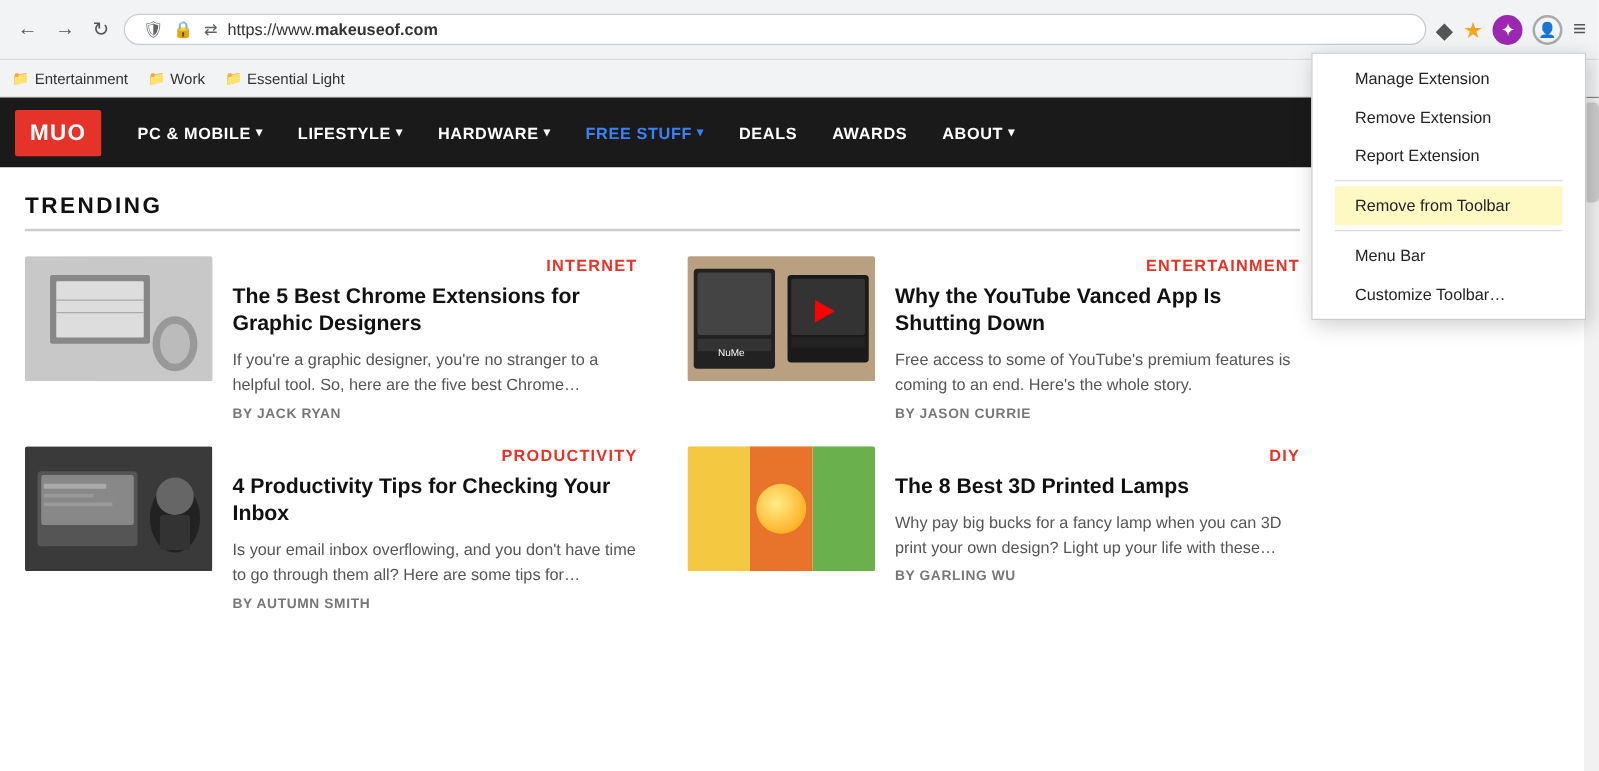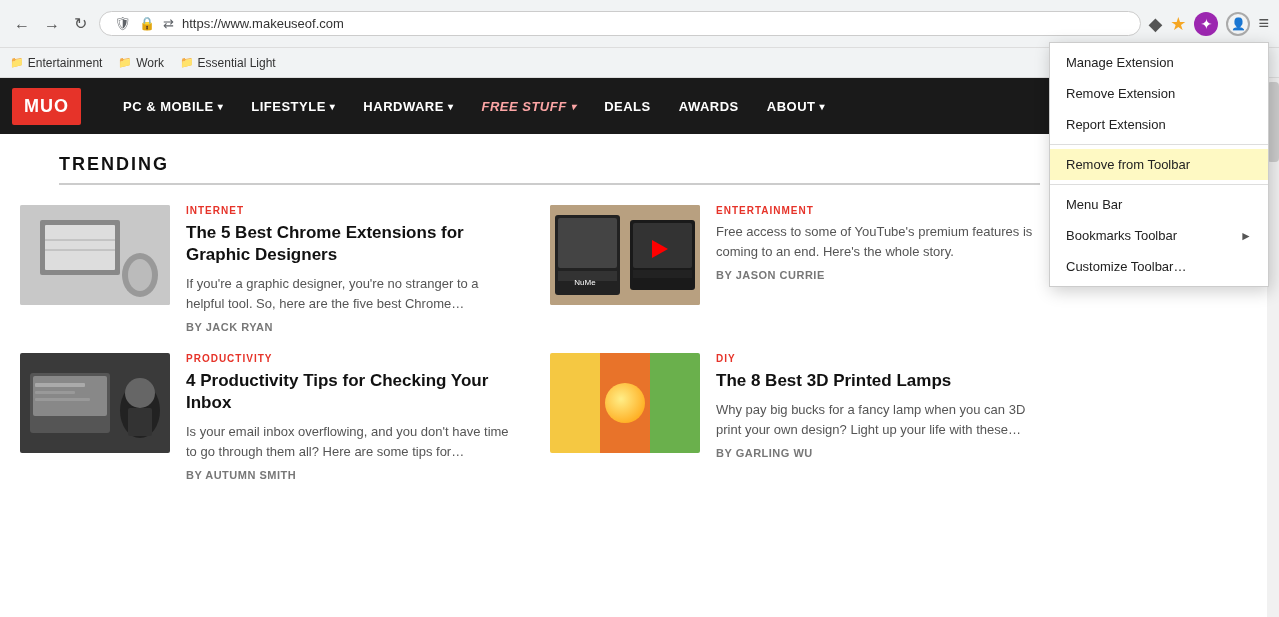--- a/index.html
+++ b/index.html
@@ -25,21 +25,21 @@
       background: #fff;
       border: 1px solid #ccc;
       border-radius: 20px;
       padding: 4px 14px;
       font-size: 13px;
       display: flex;
       align-items: center;
       gap: 8px;
     }
     .address-text { color: #333; font-size: 13px; }
-    .address-text span { font-weight: normal; }
+    .address-text span { font-weight: bold; }
     .browser-icons { display: flex; gap: 8px; align-items: center; }
     .browser-icon { font-size: 18px; cursor: pointer; }
 
     
     .bookmarks-bar {
       background: #f1f3f4;
       padding: 3px 10px;
       display: flex;
       align-items: center;
       gap: 16px;
@@ -60,84 +60,84 @@
       padding: 0 12px;
       height: 56px;
       gap: 0;
     }
     .site-logo {
       background: #e63329;
       color: #fff;
       font-weight: bold;
       font-size: 18px;
       padding: 8px 12px;
-      margin-right: 28px;
+      margin-right: 15px;
       border-radius: 2px;
       letter-spacing: 1px;
     }
     .nav-menu { display: flex; align-items: center; gap: 0; flex: 1; }
     .nav-item {
       color: #fff;
       font-size: 13px;
       font-weight: bold;
       padding: 16px 14px;
       height: 56px;
       display: flex;
       align-items: center;
       gap: 4px;
       cursor: pointer;
       text-transform: uppercase;
       letter-spacing: 0.5px;
     }
-    .nav-item.free-stuff { color: #fca5a5; font-style: italic; }
+    .nav-item.free-stuff { color: #3b82f6; }
     .nav-item .caret { font-size: 10px; }
     .nav-share { color: #fff; font-size: 18px; cursor: pointer; margin-left: auto; }
 
     
     .main-content {
       background: #fff;
       padding: 20px 20px;
       max-width: 1060px;
     }
     .trending-label {
       font-size: 18px;
       font-weight: bold;
       color: #111;
       letter-spacing: 2px;
       text-transform: uppercase;
       border-bottom: 2px solid #ccc;
       padding-bottom: 8px;
       margin-bottom: 20px;
-      margin-left: 39px;
     }
     .articles-grid {
       display: grid;
       grid-template-columns: 1fr 1fr;
       gap: 20px 40px;
     }
     .article-card {
       display: flex;
       gap: 16px;
       align-items: flex-start;
     }
     .article-thumb {
       width: 150px;
       height: 100px;
       flex-shrink: 0;
       border-radius: 2px;
       overflow: hidden;
     }
     .article-info { flex: 1; }
     .article-category {
-      font-size: 10px;
+      font-size: 13px;
       font-weight: bold;
       color: #e63329;
       letter-spacing: 1px;
       text-transform: uppercase;
       margin-bottom: 6px;
+      text-align: right;
     }
     .article-title {
       font-size: 17px;
       font-weight: bold;
       color: #111;
       line-height: 1.3;
       margin-bottom: 8px;
     }
     .article-excerpt {
       font-size: 13px;
@@ -175,21 +175,21 @@
     
     .context-menu {
       position: fixed;
       top: 42px;
       right: 10px;
       background: #fff;
       border: 1px solid #ccc;
       box-shadow: 2px 4px 16px rgba(0,0,0,0.2);
       width: 220px;
       z-index: 1000;
-      padding: 4px 0;
+      padding: 4px 18px;
     }
     .ctx-item {
       padding: 8px 16px;
       font-size: 13px;
       color: #222;
       cursor: pointer;
       display: flex;
       align-items: center;
       justify-content: space-between;
     }
@@ -324,20 +324,21 @@
             <rect x="80" y="15" width="65" height="70" fill="#1a1a1a" rx="3"></rect>
             <rect x="83" y="18" width="59" height="45" fill="#333" rx="2"></rect>
             <polygon points="102,35 102,53 118,44" fill="red"></polygon>
             <rect x="83" y="65" width="59" height="8" fill="#222"></rect>
             <rect x="83" y="75" width="59" height="8" fill="#1a1a1a"></rect>
           </svg>
         </div>
       </div>
       <div class="article-info">
         <div class="article-category">ENTERTAINMENT</div>
+        <div class="article-title">Why the YouTube Vanced App Is Shutting Down</div>
         <div class="article-excerpt">Free access to some of YouTube's premium features is coming to an end. Here's the whole story.</div>
         <div class="article-author">BY JASON CURRIE</div>
       </div>
     </div>
 
     <div class="article-card">
       <div class="article-thumb">
         <svg width="150" height="100" viewBox="0 0 150 100">
           <rect width="150" height="100" fill="#3a3a3a"></rect>
           <rect x="10" y="20" width="80" height="60" fill="#555" rx="3"></rect>
@@ -391,23 +392,19 @@
   </div>
   <hr class="ctx-divider">
   <div class="ctx-item active">
     <span>Remove from Toolbar</span>
   </div>
   <hr class="ctx-divider">
   <div class="ctx-item">
     <span>Menu Bar</span>
   </div>
   <div class="ctx-item">
-    <span>Bookmarks Toolbar</span>
-    <span class="ctx-arrow">►</span>
-  </div>
-  <div class="ctx-item">
     <span>Customize Toolbar…</span>
   </div>
 </div>
 
 <div class="scrollbar">
   <div class="scrollbar-thumb"></div>
 </div>
 
 </body></html>

